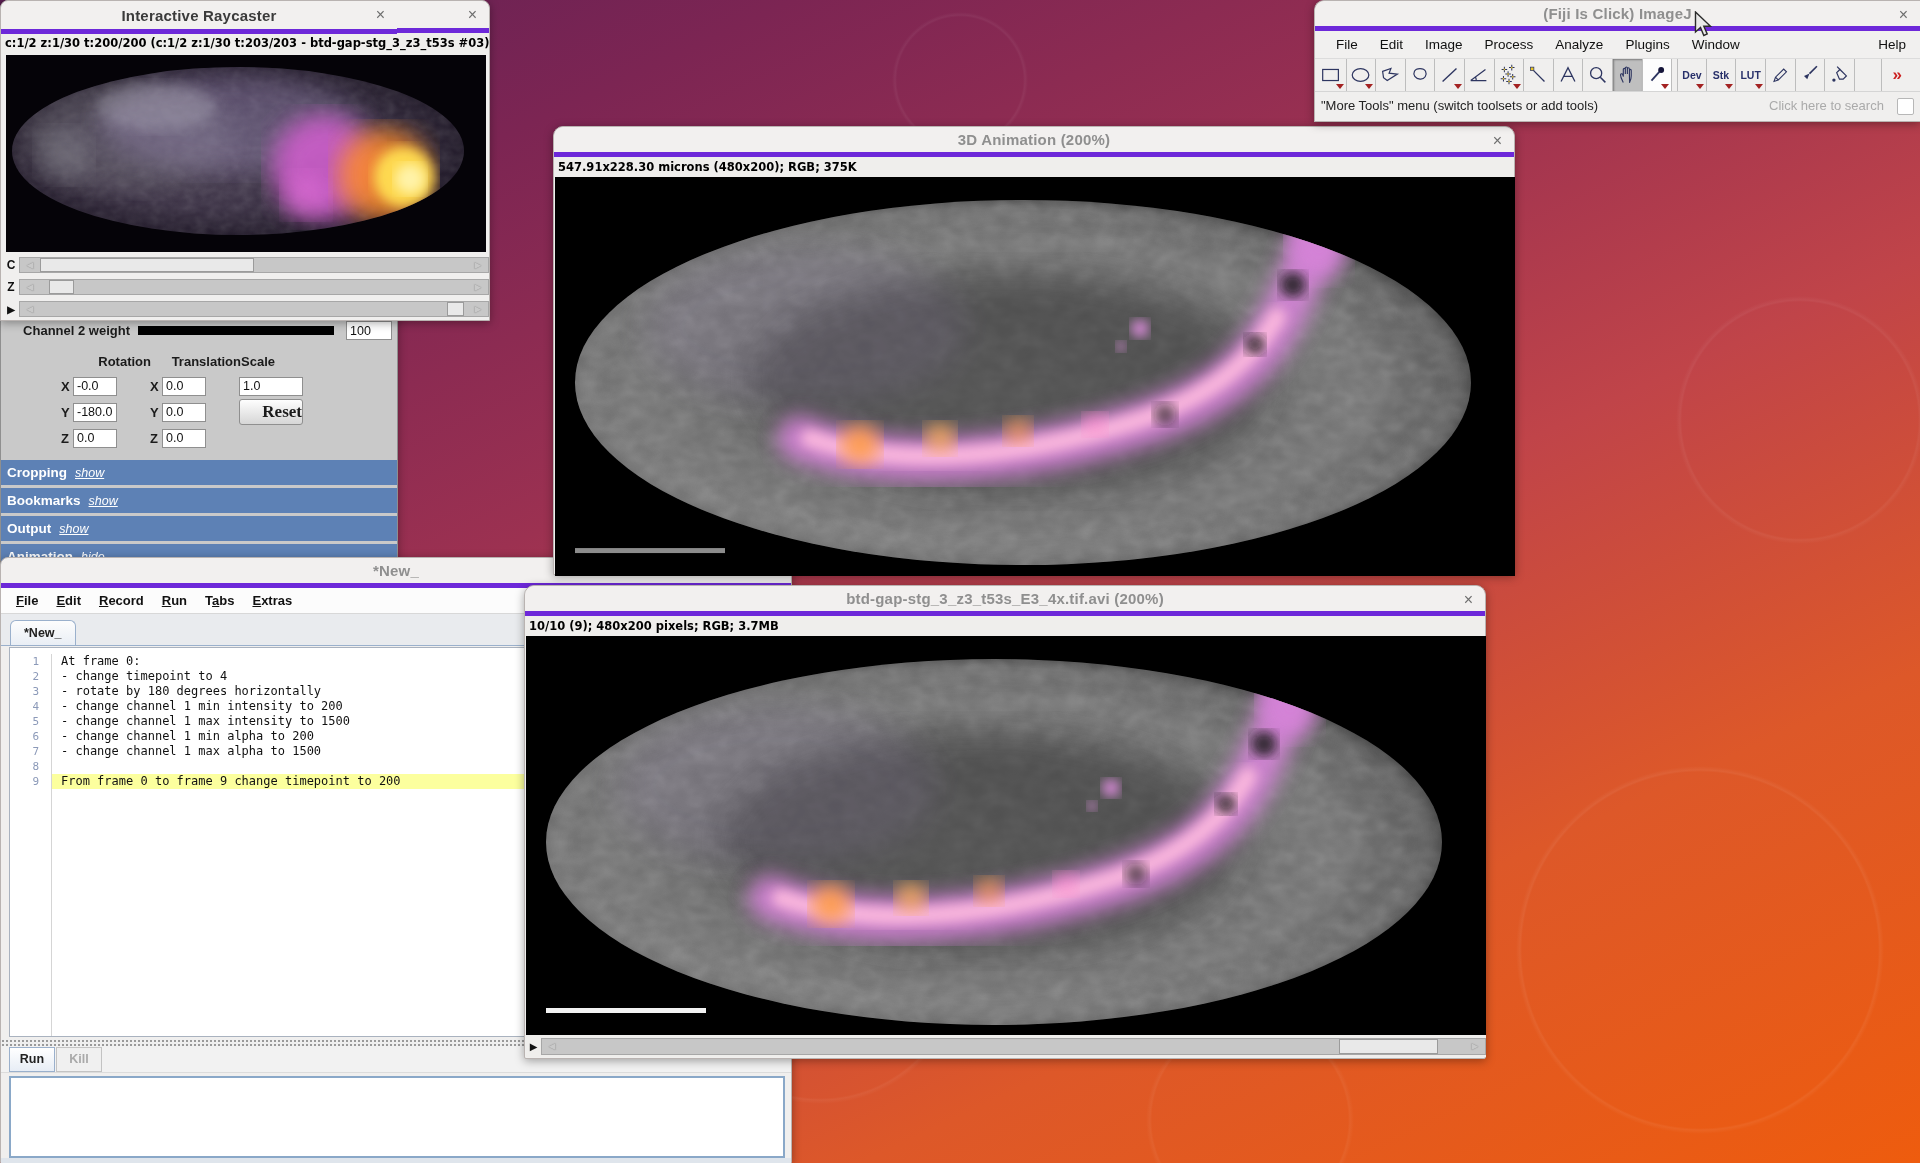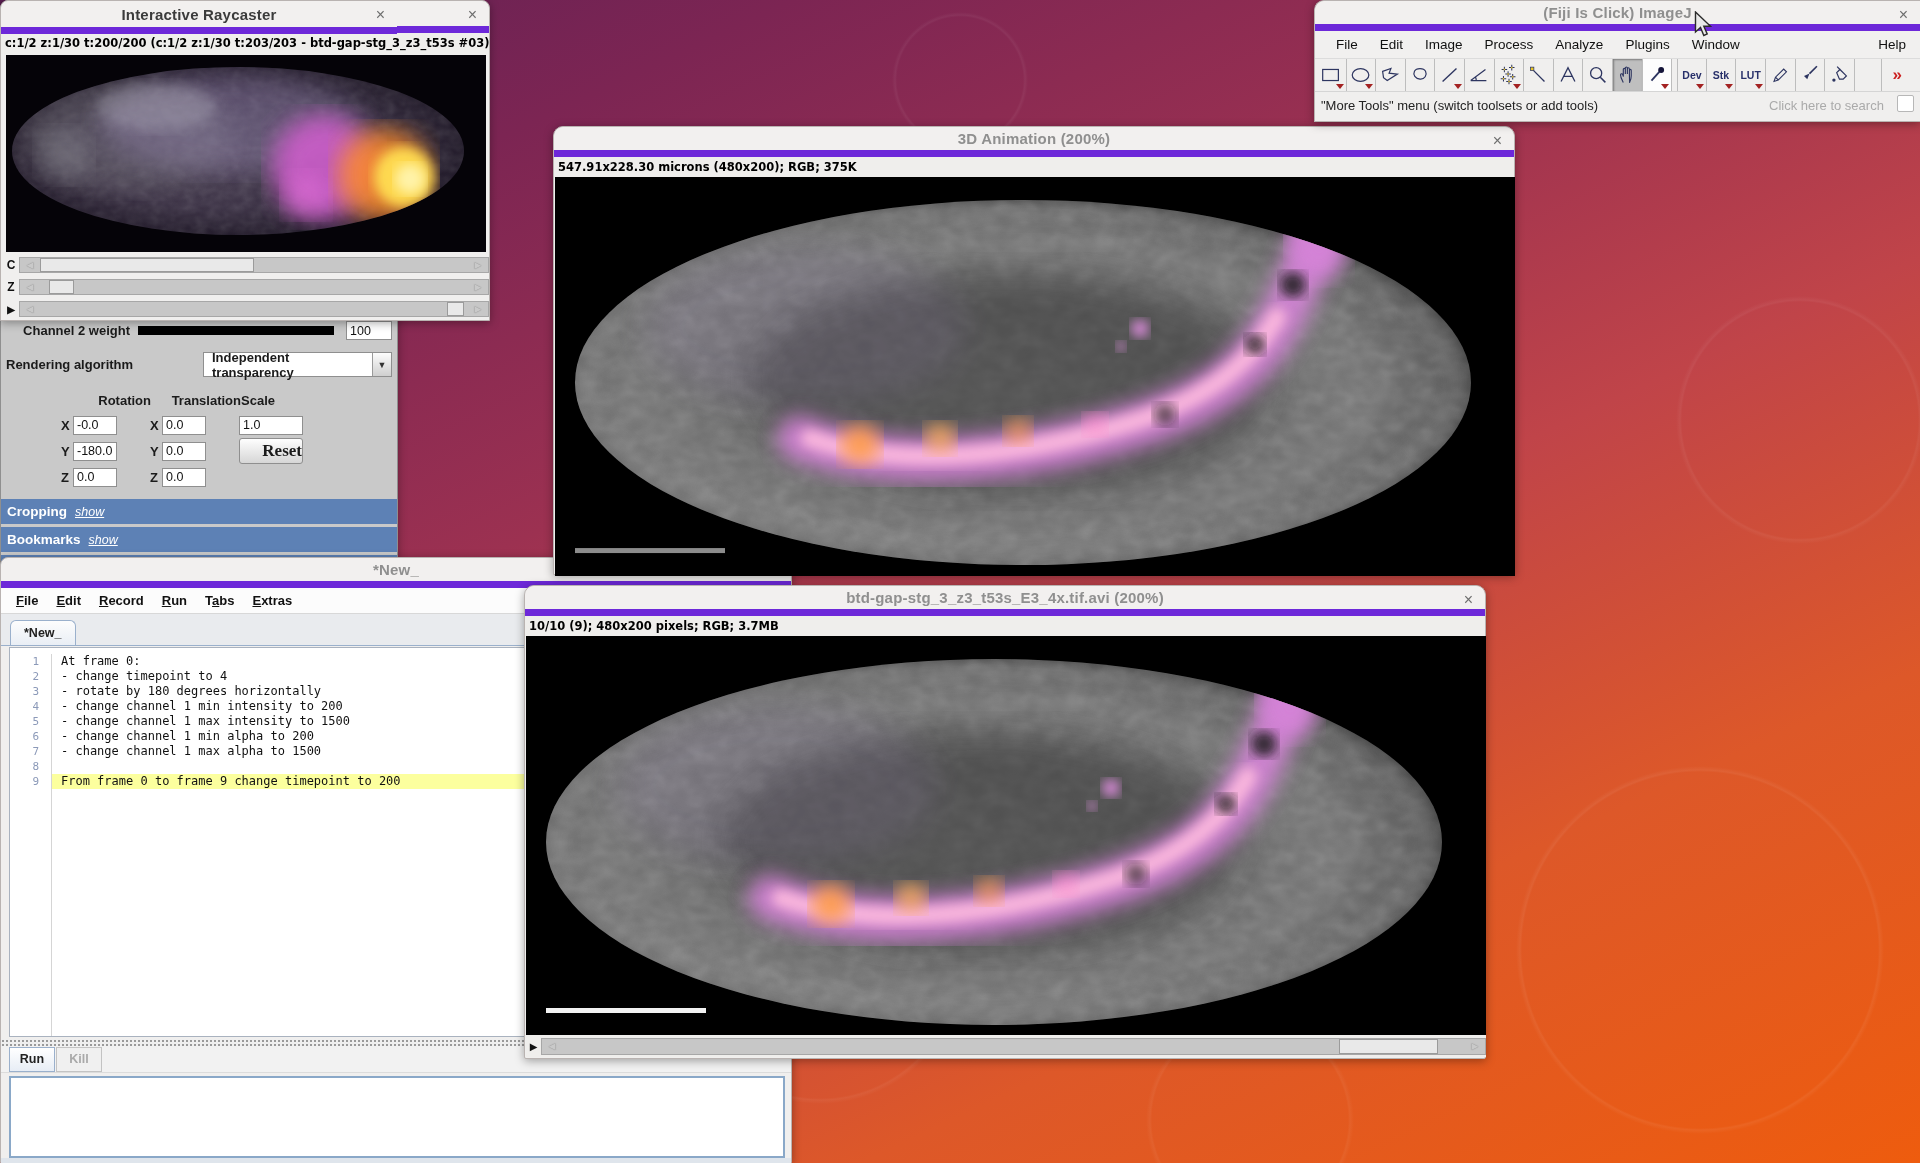--- a/index.html
+++ b/index.html
@@ -15,21 +15,21 @@
       radial-gradient(circle at 1800px 420px, transparent 118px, rgba(255,255,255,.05) 120px, transparent 124px),
       radial-gradient(circle at 960px 80px, transparent 63px, rgba(255,255,255,.05) 65px, transparent 68px),
       radial-gradient(ellipse 150px 130px at 170px 560px, rgba(70,5,35,.55), transparent 72%),
       linear-gradient(155deg, #5e2055 0%, #7c2553 18%, #9c3151 38%, #c04449 56%, #dd5829 76%, #ee5c0e 100%);
   }
   .window {
     position:absolute; background:#f0efee; border:1px solid #b9b3b1;
     border-radius:10px 10px 0 0; box-shadow:0 2px 10px rgba(0,0,0,.35);
   }
   .titlebar { position:relative; height:30px; display:flex; align-items:center; justify-content:center;
-    border-bottom:7px solid #6d28d9; border-radius:10px 10px 0 0; background:#f2f0ef; }
+    border-bottom:5px solid #6d28d9; border-radius:10px 10px 0 0; background:#f2f0ef; }
   .titlebar .title { font-size:15px; font-weight:600; color:#8f8f8f; letter-spacing:.2px; }
   .titlebar.focused .title { color:#3b3b3b; }
   .titlebar .close { position:absolute; right:12px; top:4px; font-size:16px; color:#6e6e6e; cursor:default; line-height:20px; }
   .infobar { height:21px; padding:3px 4px 0 4px; font-family:"DejaVu Sans", sans-serif;
     font-size:11.5px; font-weight:bold; color:#000; background:#efeeec; white-space:nowrap; overflow:hidden; }
   .img-area { position:relative; background:#000; overflow:hidden; }
 
   
   #tif-window { left:0; top:0; width:490px; height:321px; border-radius:8px 8px 0 0; }
   #tif-window .titlebar { height:32px; }
@@ -58,21 +58,21 @@
   .tool.white { background:#fdfdfd; }
   .tool.group-start { margin-left:5px; border-left:1px solid #bdbdbd; }
   .tool .txt { font-size:10.5px; font-weight:bold; color:#28306a; }
   .tool .red-corner { position:absolute; right:2px; bottom:2px; width:0; height:0;
     border-left:4px solid transparent; border-right:4px solid transparent; border-top:5px solid #a32222; }
   .tool.more { border:none; margin-left:auto; margin-right:8px; }
   .tool.more .txt { font-size:17px; color:#cc2222; font-weight:bold; }
   .tool.spacer { width:28px; }
   .fiji-statusbar { display:flex; align-items:center; height:26px; padding:0 6px; }
   .fiji-status-text { font-size:13px; color:#222; white-space:nowrap; }
-  .fiji-search { margin-left:auto; display:flex; align-items:flex-start; }
+  .fiji-search { margin-left:auto; display:flex; align-items:flex-end; }
   .fiji-search input { width:128px; height:20px; border:none; background:transparent; font-size:13px; color:#555;
     font-family:"Liberation Sans", sans-serif; }
   .fiji-search input::placeholder { color:#aaa; }
   .fiji-search .mini-box { width:17px; height:17px; background:#fff; border:1px solid #b7b7b7; border-radius:2px; }
 
   
   #anim3d-window { left:553px; top:126px; width:962px; height:449px; }
   #anim3d-window .img-area { position:absolute; left:1px; top:50px; width:960px; height:399px; }
   #avi-window { left:524px; top:585px; width:962px; height:474px; border-radius:10px 10px 2px 2px; }
   #avi-window .img-area { position:absolute; left:1px; top:50px; width:960px; height:400px; }
@@ -657,27 +657,20 @@
     <div class="rc-weight">
       <span class="lbl">Channel 1 weight</span>
       <span class="bar"></span>
       <input class="rc-input" value="100" style="">
     </div>
     <div class="rc-weight">
       <span class="lbl">Channel 2 weight</span>
       <span class="bar"></span>
       <input class="rc-input" value="100" style="">
     </div>
-    <div class="rc-algo">
-      <span class="lbl">Rendering algorithm</span>
-      <div class="rc-combo">
-        <span class="val">Independent transparency</span>
-        <span class="btn">▼</span>
-      </div>
-    </div>
   </div>
 
   <div class="rc-grid">
     <div class="heads">
       <span>Rotation</span>
       <span>Translation</span>
       <span>Scale</span>
     </div>
     <div class="row">
       <span class="ax">X</span>

